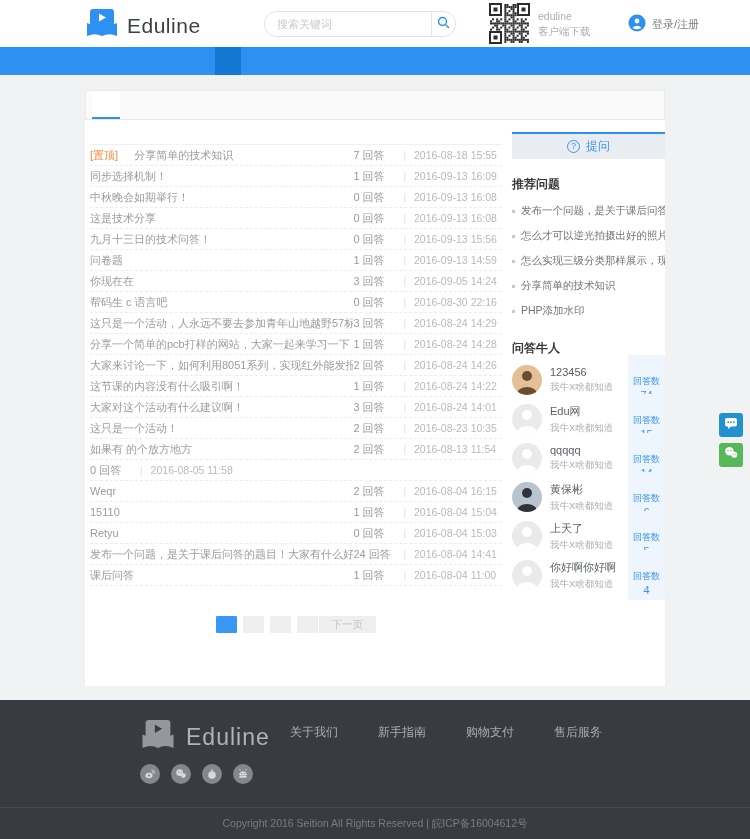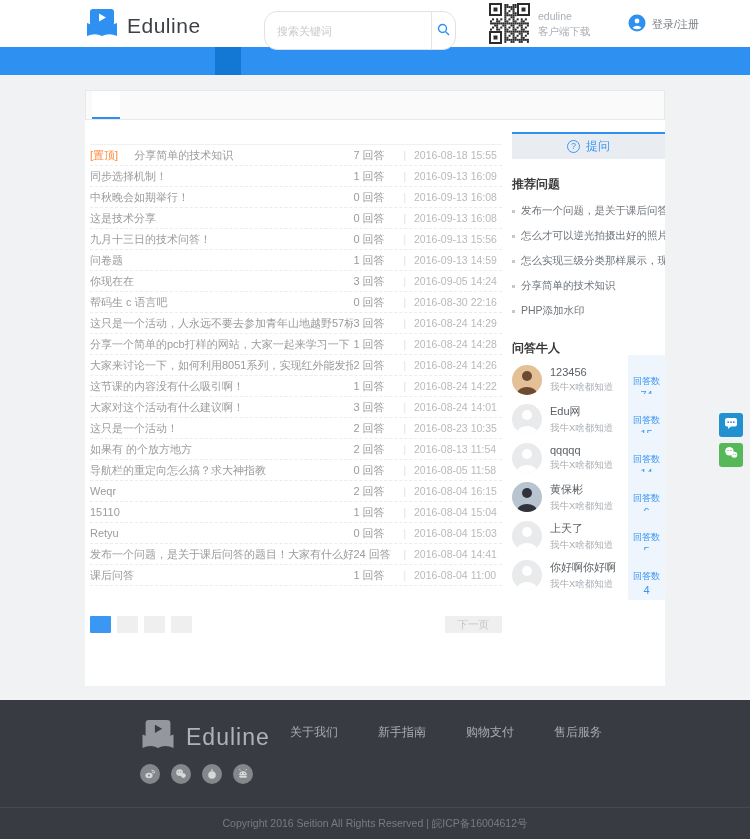--- a/index.html
+++ b/index.html
@@ -9,21 +9,21 @@
     width:750px; min-height:839px; position:relative;
     font-family:"Liberation Sans","DejaVu Sans",sans-serif;
     -webkit-font-smoothing:antialiased;
   }
   a { text-decoration:none; cursor:pointer; }
 
   
   .topbar { height:47px; background:#fff; position:relative; }
   .logo { position:absolute; left:85px; top:9px; display:flex; align-items:center; gap:8px; }
   .logo-text { font-size:21px; color:#3c4148; font-weight:500; letter-spacing:.5px; }
-  .searchbox { position:absolute; left:264px; top:11px; width:192px; height:39px;
+  .searchbox { position:absolute; left:264px; top:11px; width:192px; height:26px;
     border:1px solid #e2e2e2; border-radius:13px; display:flex; overflow:hidden; background:#fff; }
   .searchbox input { flex:1; border:0; outline:none; padding:0 12px; font-size:11px; color:#888;
     font-family:inherit; background:transparent; }
   .searchbox input::placeholder { color:#c9c9c9; }
   .search-btn { width:36px; border:0; border-left:1px solid #e5e5e5; background:transparent;
     display:flex; align-items:center; justify-content:center; cursor:pointer; }
   .qr { position:absolute; left:489px; top:3px; width:41px; height:41px; background:#fff; }
   .qr svg { display:block; }
   .qr-caption { position:absolute; left:538px; top:9px; font-size:10.5px; color:#aaafb5; line-height:15px; }
   .login { position:absolute; left:628px; top:14px; display:flex; align-items:center; gap:6px;
@@ -51,21 +51,21 @@
   .filter.active { color:#3a97f3; }
 
   .q-row { display:flex; align-items:center; height:21px; border-bottom:1px dashed #ececec; font-size:11px; }
   .q-title { flex:1; color:#9b9b9b; white-space:nowrap; overflow:hidden; min-width:0; }
   .q-tag { color:#ff8a3d; margin-right:16px; }
   .q-meta { display:flex; align-items:center; flex:none; }
   .q-count { min-width:42px; text-align:left; color:#9b9b9b; white-space:nowrap; }
   .q-sep { color:#e0e0e0; margin:0 8px; font-size:10px; }
   .q-date { width:88px; color:#b9b9b9; font-size:10.5px; }
 
-  .pagination { display:flex; justify-content:space-between; gap:1px; margin-top:30px; }
+  .pagination { display:flex; justify-content:center; gap:1px; margin-top:30px; }
   .pg { min-width:21px; height:17px; line-height:17px; padding:0 7px; text-align:center;
     background:#efefef; color:#c3c3c3; font-size:10.5px; border-radius:1px; }
   .pg.active { background:#3a97f3; color:#fff; }
   .pg.next { padding:0 13px; }
 
   
   .ask-btn { height:27px; background:#e9edf2; border-top:2px solid #2e90f0; display:flex;
     align-items:center; justify-content:center; gap:6px; color:#3a97f3; font-size:12px; cursor:pointer; }
   .q-circle { width:13px; height:13px; border:1px solid #3a97f3; border-radius:50%;
     font-size:9px; line-height:11px; text-align:center; display:inline-block; }
@@ -482,23 +482,20 @@
     <div class="q-title">
       <span>如果有 的个放方地方</span>
     </div>
     <div class="q-meta">
       <span class="q-count"><span>2</span>&nbsp;<span>回答</span></span>
       <span class="q-sep">|</span>
       <span class="q-date">2016-08-13 11:54</span>
     </div>
   </div>
             <div class="q-row">
-    <div class="q-title">
-      <span>导航栏的重定向怎么搞？求大神指教</span>
-    </div>
     <div class="q-meta">
       <span class="q-count"><span>0</span>&nbsp;<span>回答</span></span>
       <span class="q-sep">|</span>
       <span class="q-date">2016-08-05 11:58</span>
     </div>
   </div>
             <div class="q-row">
     <div class="q-title">
       <span>Weqr</span>
     </div>

